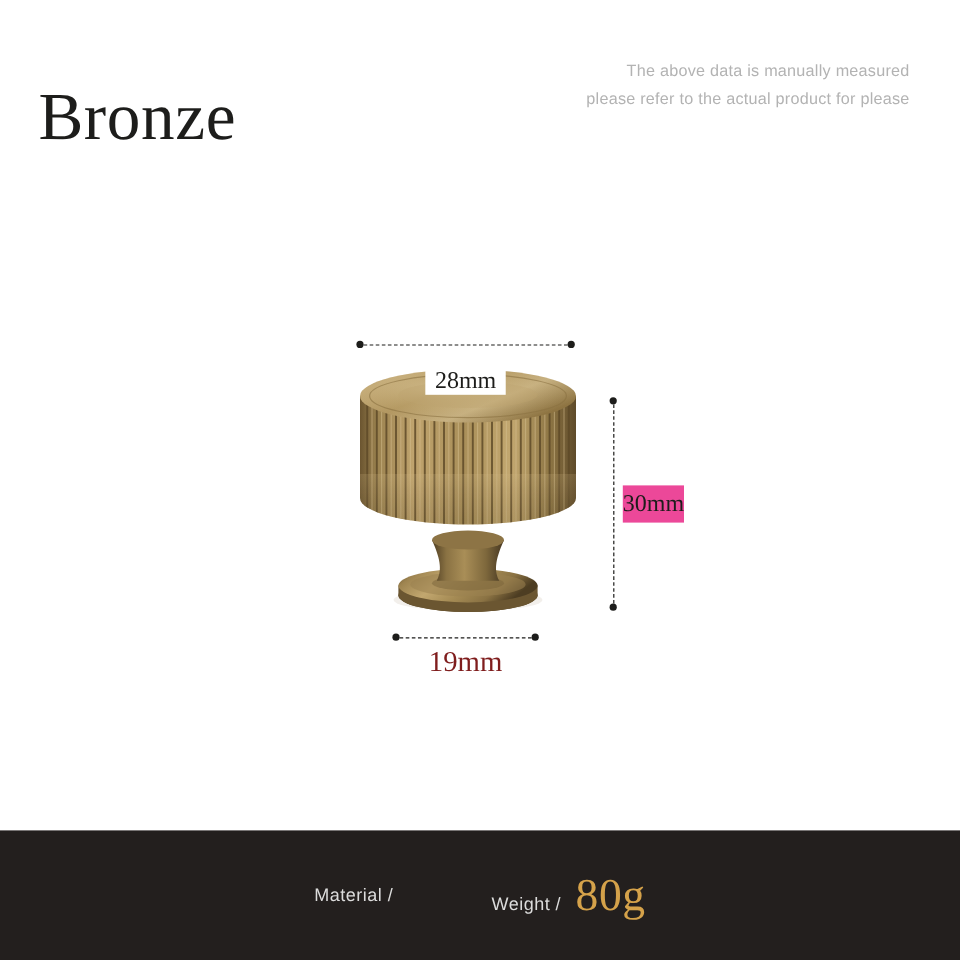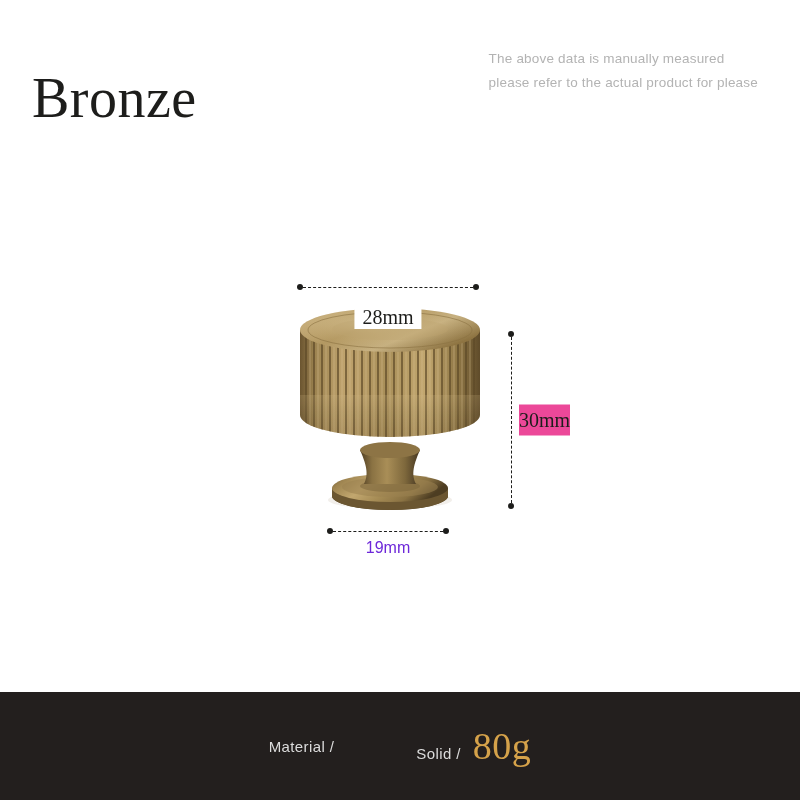--- a/index.html
+++ b/index.html
@@ -30,20 +30,21 @@
     font-size: 56px;
     line-height: 1.0;
     color: #1d1d1b;
     letter-spacing: 0.5px;
     font-weight: 400;
   }
   .note {
     position: absolute;
     right: 42px;
     top: 47px;
+    text-align: right;
     font-family: "Liberation Sans", sans-serif;
     font-size: 13.5px;
     line-height: 1.75;
     color: #b3b3b3;
     letter-spacing: 0.2px;
   }
 
   
   .stage {
     position: absolute;
@@ -117,23 +118,23 @@
     border-radius: 50%;
     background: #1d1d1b;
   }
   .dim-bottom .dot-l { left: 0; }
   .dim-bottom .dot-r { right: 0; }
   .dim-bottom .label {
     position: absolute;
     left: 50%;
     top: 8px;
     transform: translateX(-50%);
-    font-size: 16px;
-    color: #6d28d9;
-    font-family: Liberation Sans, sans-serif;
+    font-size: 24px;
+    color: #7f1d1d;
+    font-family: Liberation Serif, serif;
     white-space: nowrap;
   }
 
   
   .dim-right {
     position: absolute;
     left: 511px;
     top: 331px;
     width: 1px;
     height: 178px;
@@ -362,18 +363,18 @@
     <span class="line"></span>
     <span class="dot-r"></span>
     <span class="label">19mm</span>
   </div>
 
   <div class="footer">
     <div class="footer-group material">
       <span class="f-label">Material /</span>
     </div>
     <div class="footer-group weight">
-      <span class="f-label">Solid /</span>
+      <span class="f-label">Weight /</span>
       <span class="f-value">80g</span>
     </div>
   </div>
 
 </div>
 
 </body></html>

